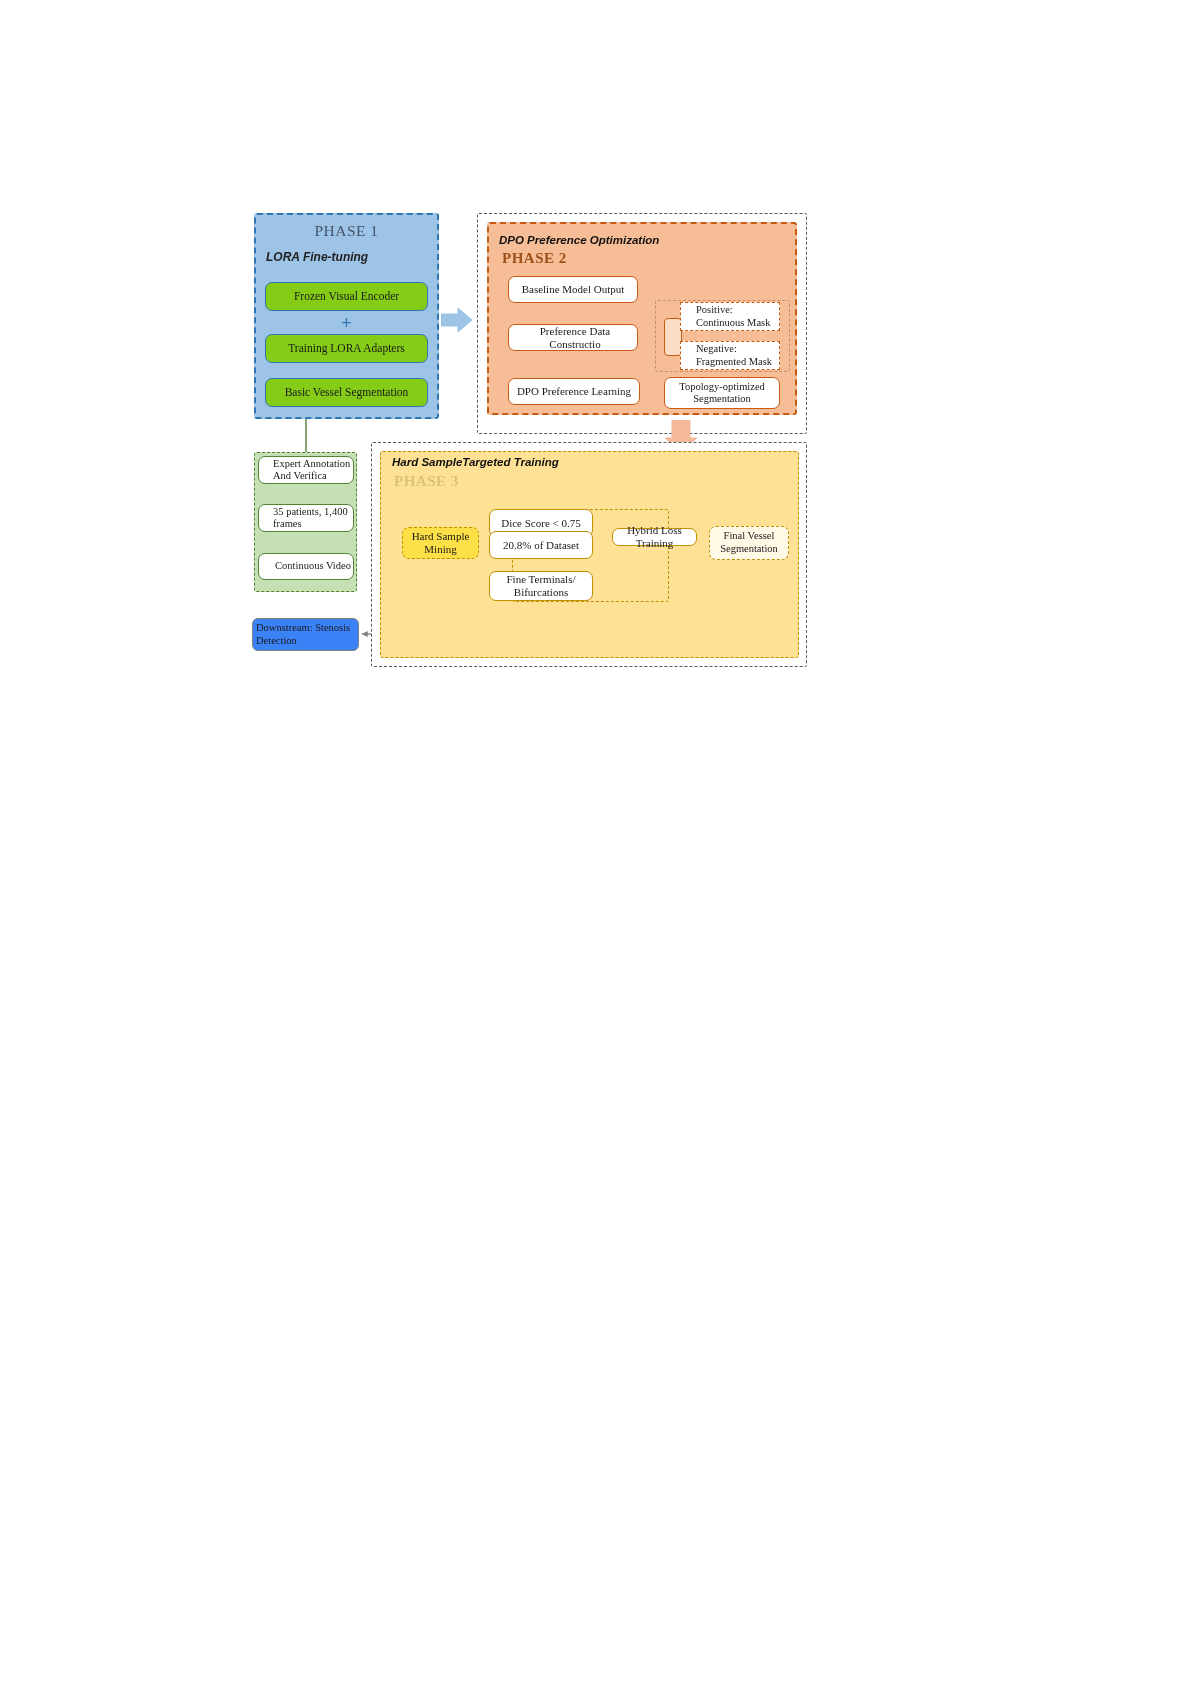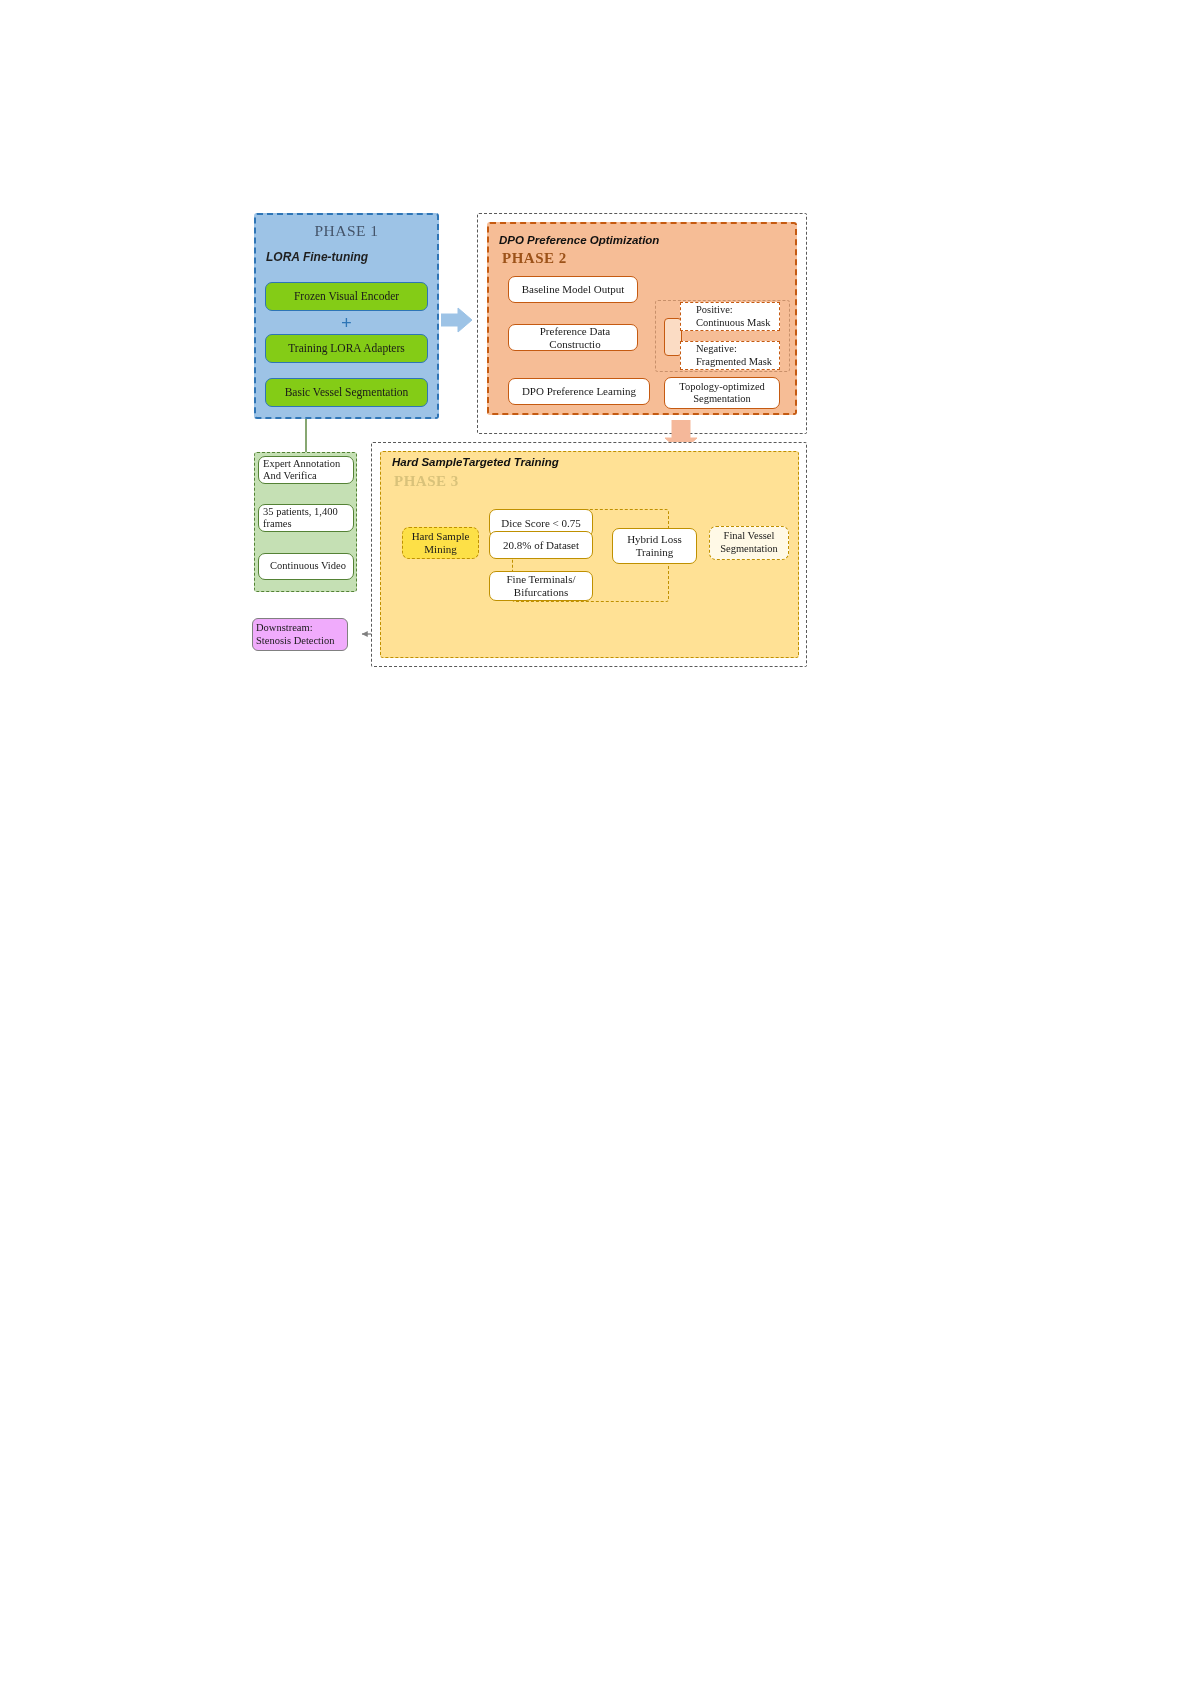--- a/index.html
+++ b/index.html
@@ -58,21 +58,21 @@
     left:502px;top:250px;width:200px;
     color:#9c5219;font-weight:bold;font-size:15px;letter-spacing:.5px;
   }
   .p2box{
     background:#ffffff;border:1.6px solid #c55a11;border-radius:7px;
     display:flex;align-items:center;justify-content:center;text-align:center;
     font-size:11px;color:#1a1a1a;line-height:1.15;overflow:hidden;
   }
   .p2b1{left:508px;top:276px;width:130px;height:27px;}
   .p2b2{left:508px;top:324px;width:130px;height:27px;justify-content:flex-start;padding-left:4px;}
-  .p2b3{left:508px;top:378px;width:142px;height:27px;}
+  .p2b3{left:508px;top:378px;width:132px;height:27px;}
   .p2-innerdash{
     left:655px;top:300px;width:135px;height:72px;
     border:1.4px dashed #c8906a;border-radius:3px;
   }
   .p2-connector{
     left:664px;top:318px;width:18px;height:38px;
     border:1.6px solid #c55a11;border-radius:4px;background:#fbdcc4;
   }
   .pnbox{
     background:#ffffff;border:1.5px dashed #c55a11;
@@ -117,45 +117,45 @@
   }
   .p3-mining{
     left:402px;top:527px;width:77px;height:32px;
     background:#fde047;border:1.4px dashed #bf9000;border-radius:7px;
     display:flex;align-items:center;justify-content:center;text-align:center;
     font-size:11px;color:#1a1a1a;line-height:1.2;
   }
   .p3b1{left:489px;top:485px;width:104px;height:28px;margin-top:24px;}
   .p3b2{left:489px;top:531px;width:104px;height:28px;}
   .p3b3{left:489px;top:571px;width:104px;height:30px;}
-  .p3-hybrid{left:612px;top:528px;width:85px;height:36px;}
+  .p3-hybrid{left:612px;top:528px;width:85px;height:18px;}
   .p3-final{
     left:709px;top:526px;width:80px;height:34px;
     background:#fff9e6;border:1.4px dashed #bf9000;border-radius:7px;
     display:flex;align-items:center;justify-content:center;text-align:center;
     font-size:10.5px;color:#1a1a1a;line-height:1.2;
   }
 
   
   .data-panel{
     left:254px;top:452px;width:103px;height:140px;
     background:#c5e0b4;border:1.6px dashed #548235;border-radius:3px;
   }
   .gbox{
     background:#ffffff;border:1.4px solid #548235;border-radius:7px;
     display:flex;align-items:center;justify-content:flex-start;text-align:left;
-    font-size:10.5px;color:#1a1a1a;line-height:1.15;overflow:hidden;padding-left:4px;
+    font-size:10.5px;color:#1a1a1a;line-height:1.15;overflow:hidden;padding-left:14px;
   }
   .g1{left:258px;top:456px;width:96px;height:28px;}
   .g2{left:258px;top:504px;width:96px;height:28px;justify-content:center;text-align:left;}
   .g3{left:258px;top:553px;width:96px;height:27px;justify-content:center;text-align:center;}
 
   .downstream{
-    left:252px;top:618px;width:96px;height:33px;
-    background:#f0abfc;border:1.4px solid #808080;border-radius:6px;
+    left:252px;top:618px;width:107px;height:33px;
+    background:#3b82f6;border:1.4px solid #808080;border-radius:6px;
     display:flex;align-items:center;justify-content:flex-start;text-align:left;
     font-size:10.5px;color:#1a1a1a;line-height:1.18;padding-left:3px;overflow:hidden;
   }
 
   svg.ovl{position:absolute;left:0;top:0;width:1192px;height:1685px;pointer-events:none;}
 </style>
 </head>
 <body>
 
 <div id="canvas">

